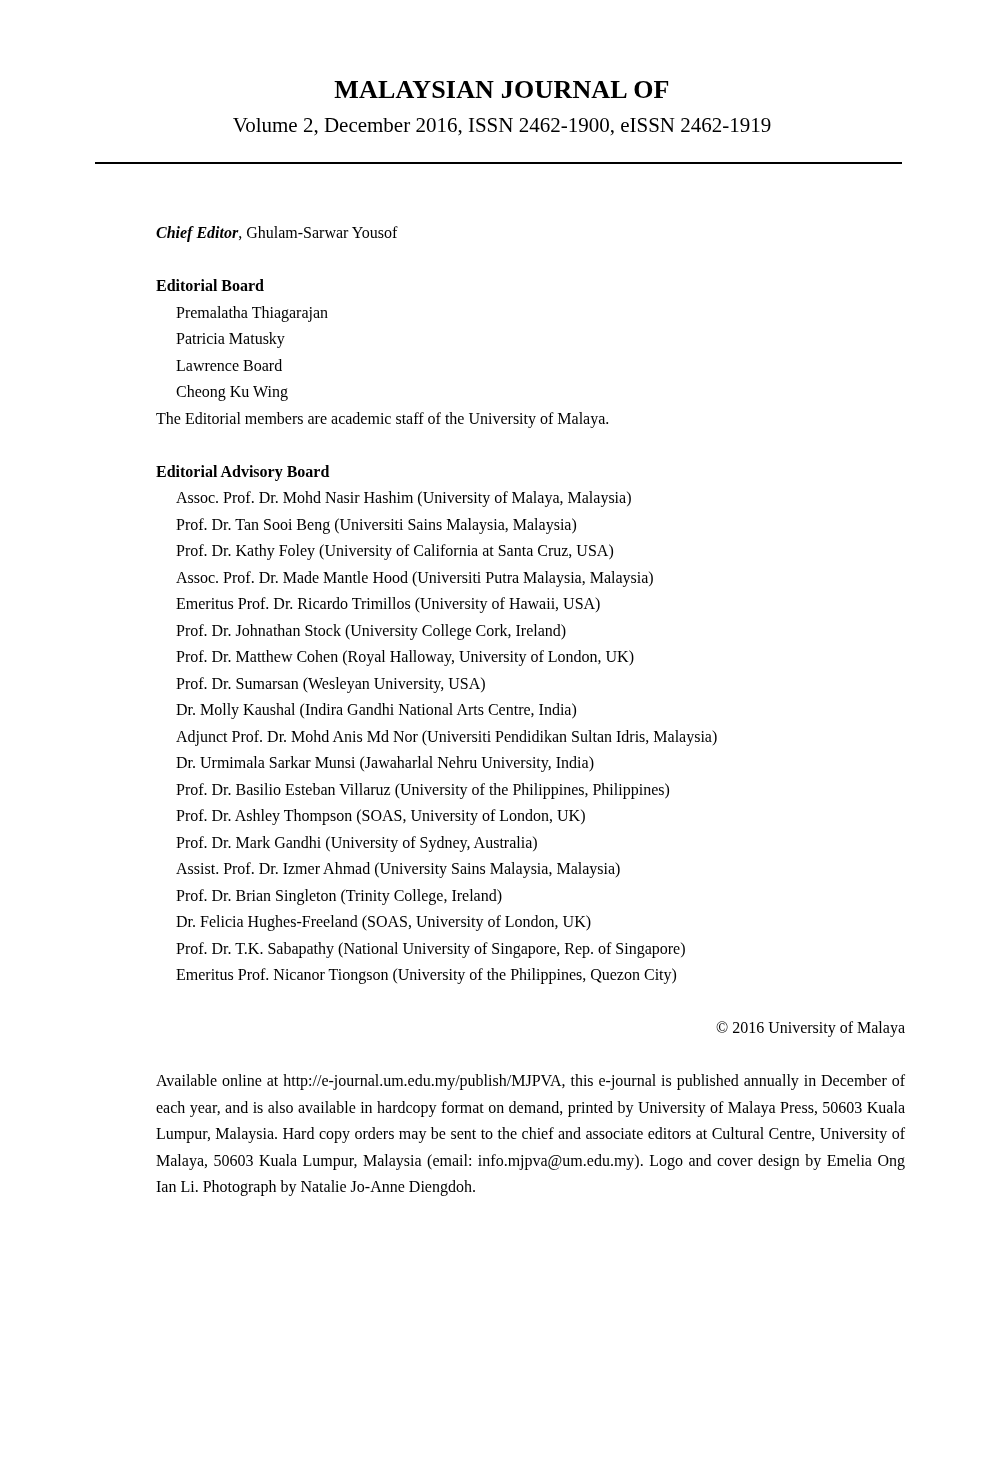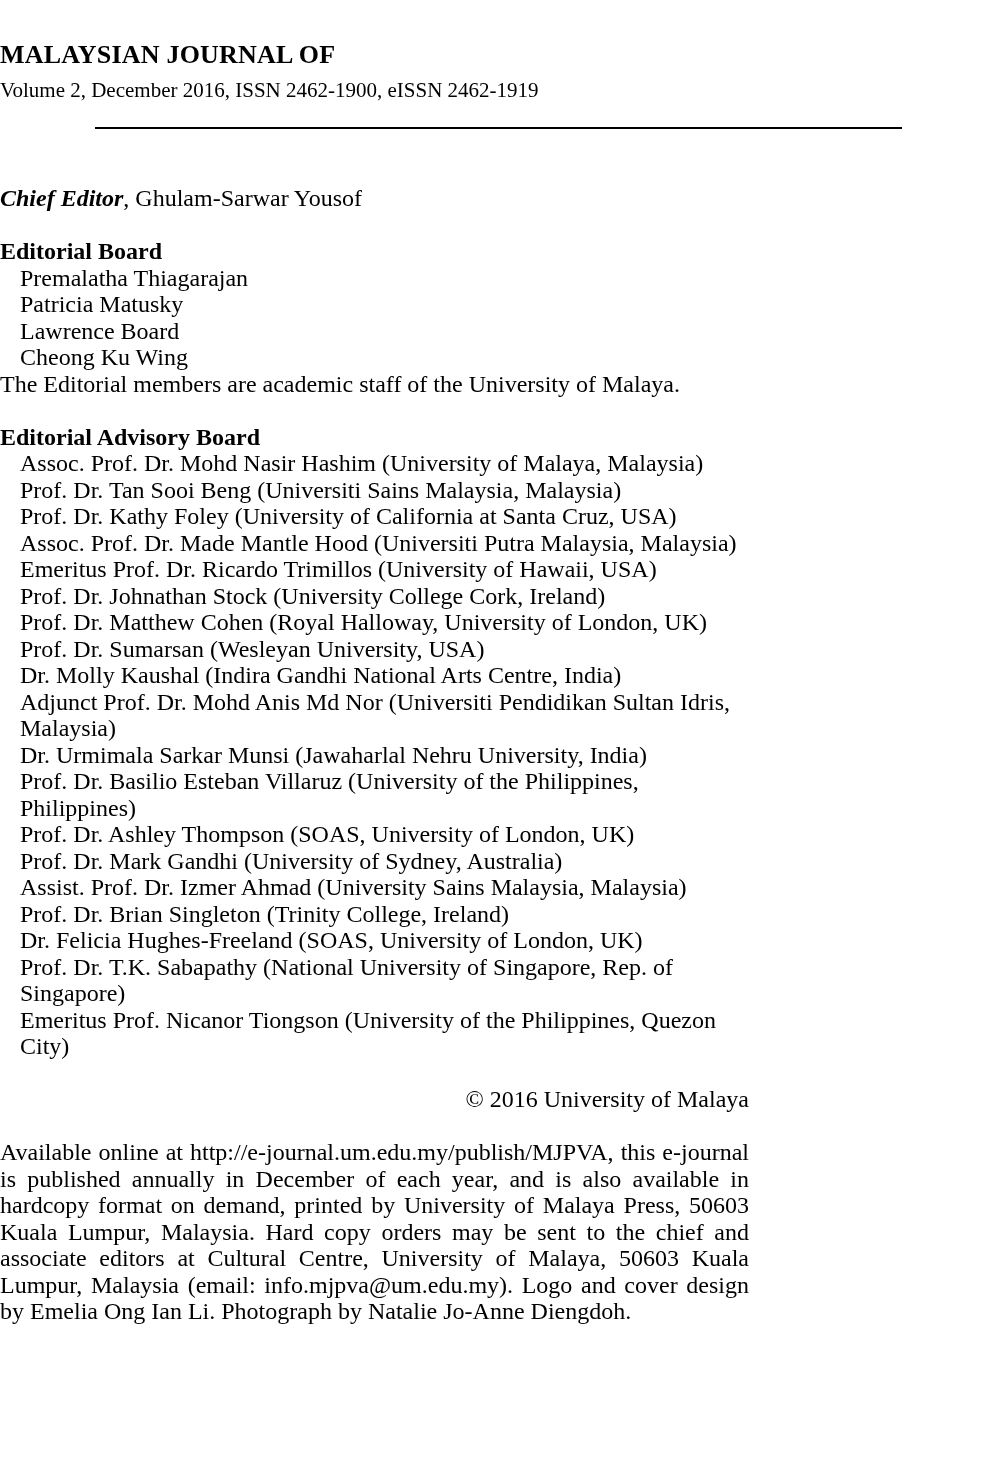--- a/index.html
+++ b/index.html
@@ -8,22 +8,22 @@
     background: #ffffff;
   }
   body {
     height: 1476px;
     font-family: "Liberation Serif", "DejaVu Serif", serif;
     color: #000000;
     position: relative;
     overflow: hidden;
   }
   .masthead {
-    padding-top: 36px;
-    text-align: left;
+    padding-top: 71px;
+    text-align: center;
     width: 100%;
   }
   .journal-title {
     font-size: 26px;
     font-weight: bold;
     line-height: 37px;
     letter-spacing: 0.2px;
   }
   .issue-line {
     font-size: 21px;
@@ -31,22 +31,23 @@
     margin-top: 4px;
   }
   .rule {
     margin-left: 95px;
     width: 807px;
     border-bottom: 2px solid #000000;
     margin-top: 24px;
     height: 0;
   }
   .content {
+    margin-left: 156px;
     width: 749px;
-    font-size: 24px;
+    font-size: 16px;
     line-height: 26.5px;
   }
   .chief-editor-line {
     margin-top: 56px;
   }
   .bi {
     font-weight: bold;
     font-style: italic;
   }
   .section-heading {

